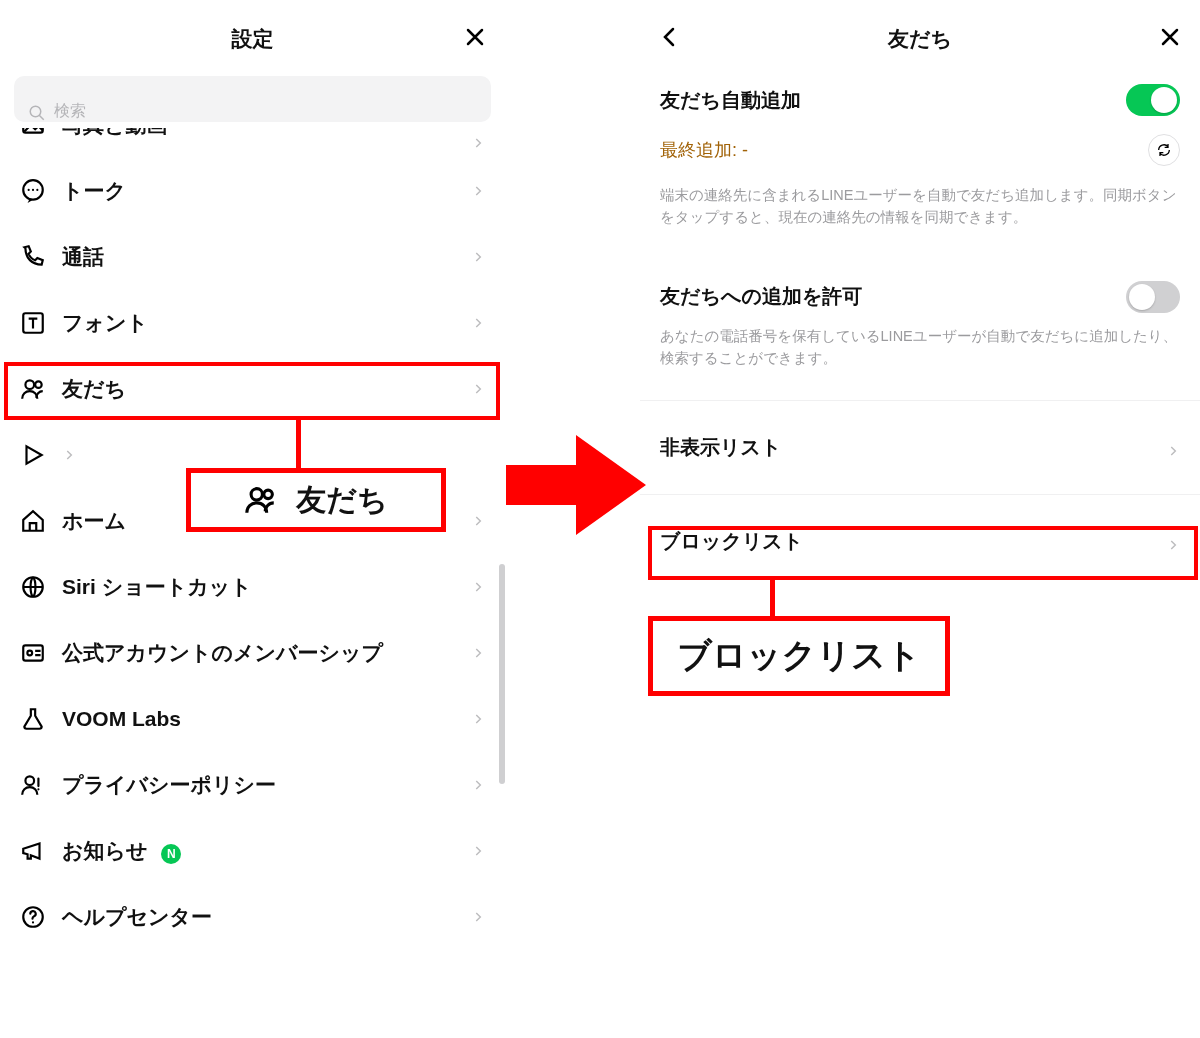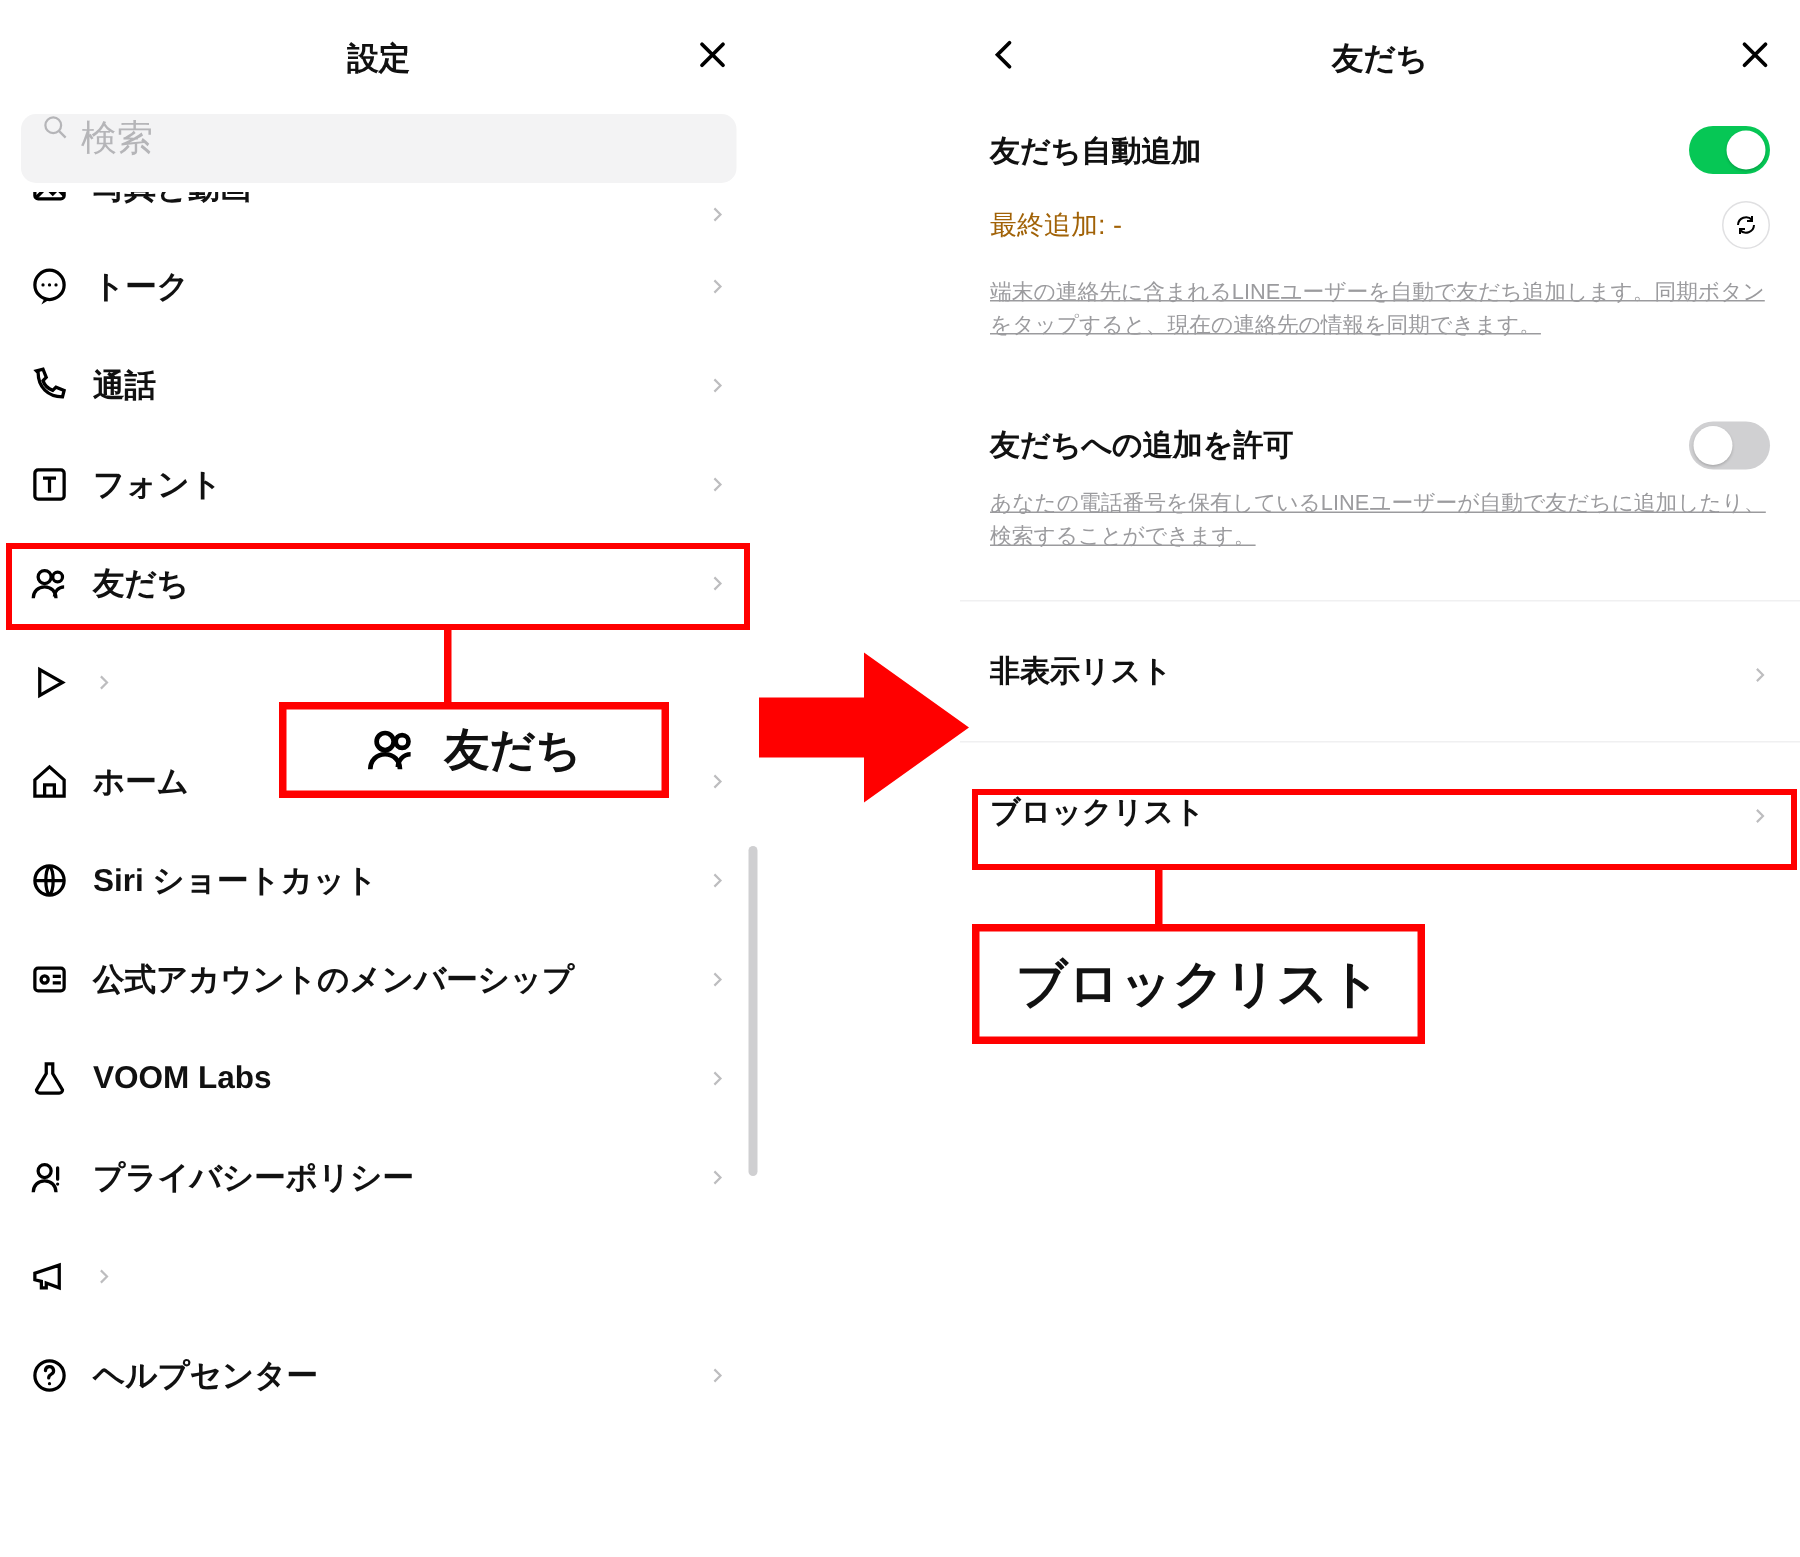--- a/index.html
+++ b/index.html
@@ -22,24 +22,24 @@
   .hdr-x { position:absolute; right:18px; top:50%; transform:translateY(-50%); cursor:pointer; }
   .hdr-back { position:absolute; left:18px; top:50%; transform:translateY(-50%); cursor:pointer; }
   .x-svg, .back-svg { width:24px; height:24px; stroke:#000; stroke-width:2.5; fill:none; stroke-linecap:round; }
 
   
   .search {
     margin: 10px 14px 6px 14px;
     background: #f3f3f4;
     border-radius: 10px;
     height: 46px;
-    display:flex; align-items:flex-start;
+    display:flex; align-items:flex-end;
     padding: 0 14px;
     color: #b5b5b8;
-    font-size: 24px;
+    font-size: 16px;
   }
   .search svg { width:18px; height:18px; stroke:#b5b5b8; stroke-width:2; fill:none; margin-right:8px; }
 
   
   .list { }
   .row {
     display:flex; align-items:center;
     padding: 0 20px;
     height: 66px;
     position: relative;
@@ -78,21 +78,21 @@
   .toggle-off { background:#d0d0d2; }
   .toggle::after {
     content:""; position:absolute; width:26px; height:26px; border-radius:50%;
     background:#fff; top:3px; box-shadow:0 1px 2px rgba(0,0,0,.2);
   }
   .toggle-on::after  { right:3px; }
   .toggle-off::after { left:3px;  }
   .r-sub { font-size:18px; color:#a16207; margin-top:18px; display:flex; align-items:center; justify-content:space-between; }
   .refresh { width:32px; height:32px; border:1px solid #e0e0e2; border-radius:50%; display:flex; align-items:center; justify-content:center; }
   .refresh svg { width:16px; height:16px; stroke:#000; stroke-width:2; fill:none; }
-  .r-desc { font-size:14.5px; color:#9b9b9e; line-height:1.55; margin-top:18px;text-decoration:underline; }
+  .r-desc { font-size:14.5px; color:#9b9b9e; line-height:1.55; margin-top:18px; }
   .r-gap { height:24px; }
   .r-row {
     display:flex; align-items:center; justify-content:space-between;
     padding: 33px 20px; font-size:20px; font-weight:600;
     border-top:1px solid #f0f0f1;
   }
   .r-row:first-of-type { border-top:none; }
   .r-row .row-chev svg { stroke:#bdbdbf; }
 
   
@@ -273,20 +273,24 @@
       <span class="row-chev"><svg viewBox="0 0 24 24">
             <path d="M9 5 L16 12 L9 19"></path>
           </svg></span>
     </div>
 
     <div class="row">
       <span class="row-icon">
         <svg viewBox="0 0 24 24">
             <path d="M3 10v4l4 1v4h3v-3l8 3V5L3 10z"></path>
           </svg>
+      </span>
+      <span class="row-label">
+        <span>お知らせ</span>
+        <span class="badge-n">N</span>
       </span>
       <span class="row-chev"><svg viewBox="0 0 24 24">
             <path d="M9 5 L16 12 L9 19"></path>
           </svg></span>
     </div>
 
     <div class="row">
       <span class="row-icon">
         <svg viewBox="0 0 24 24">
             <circle cx="12" cy="12" r="9"></circle>

